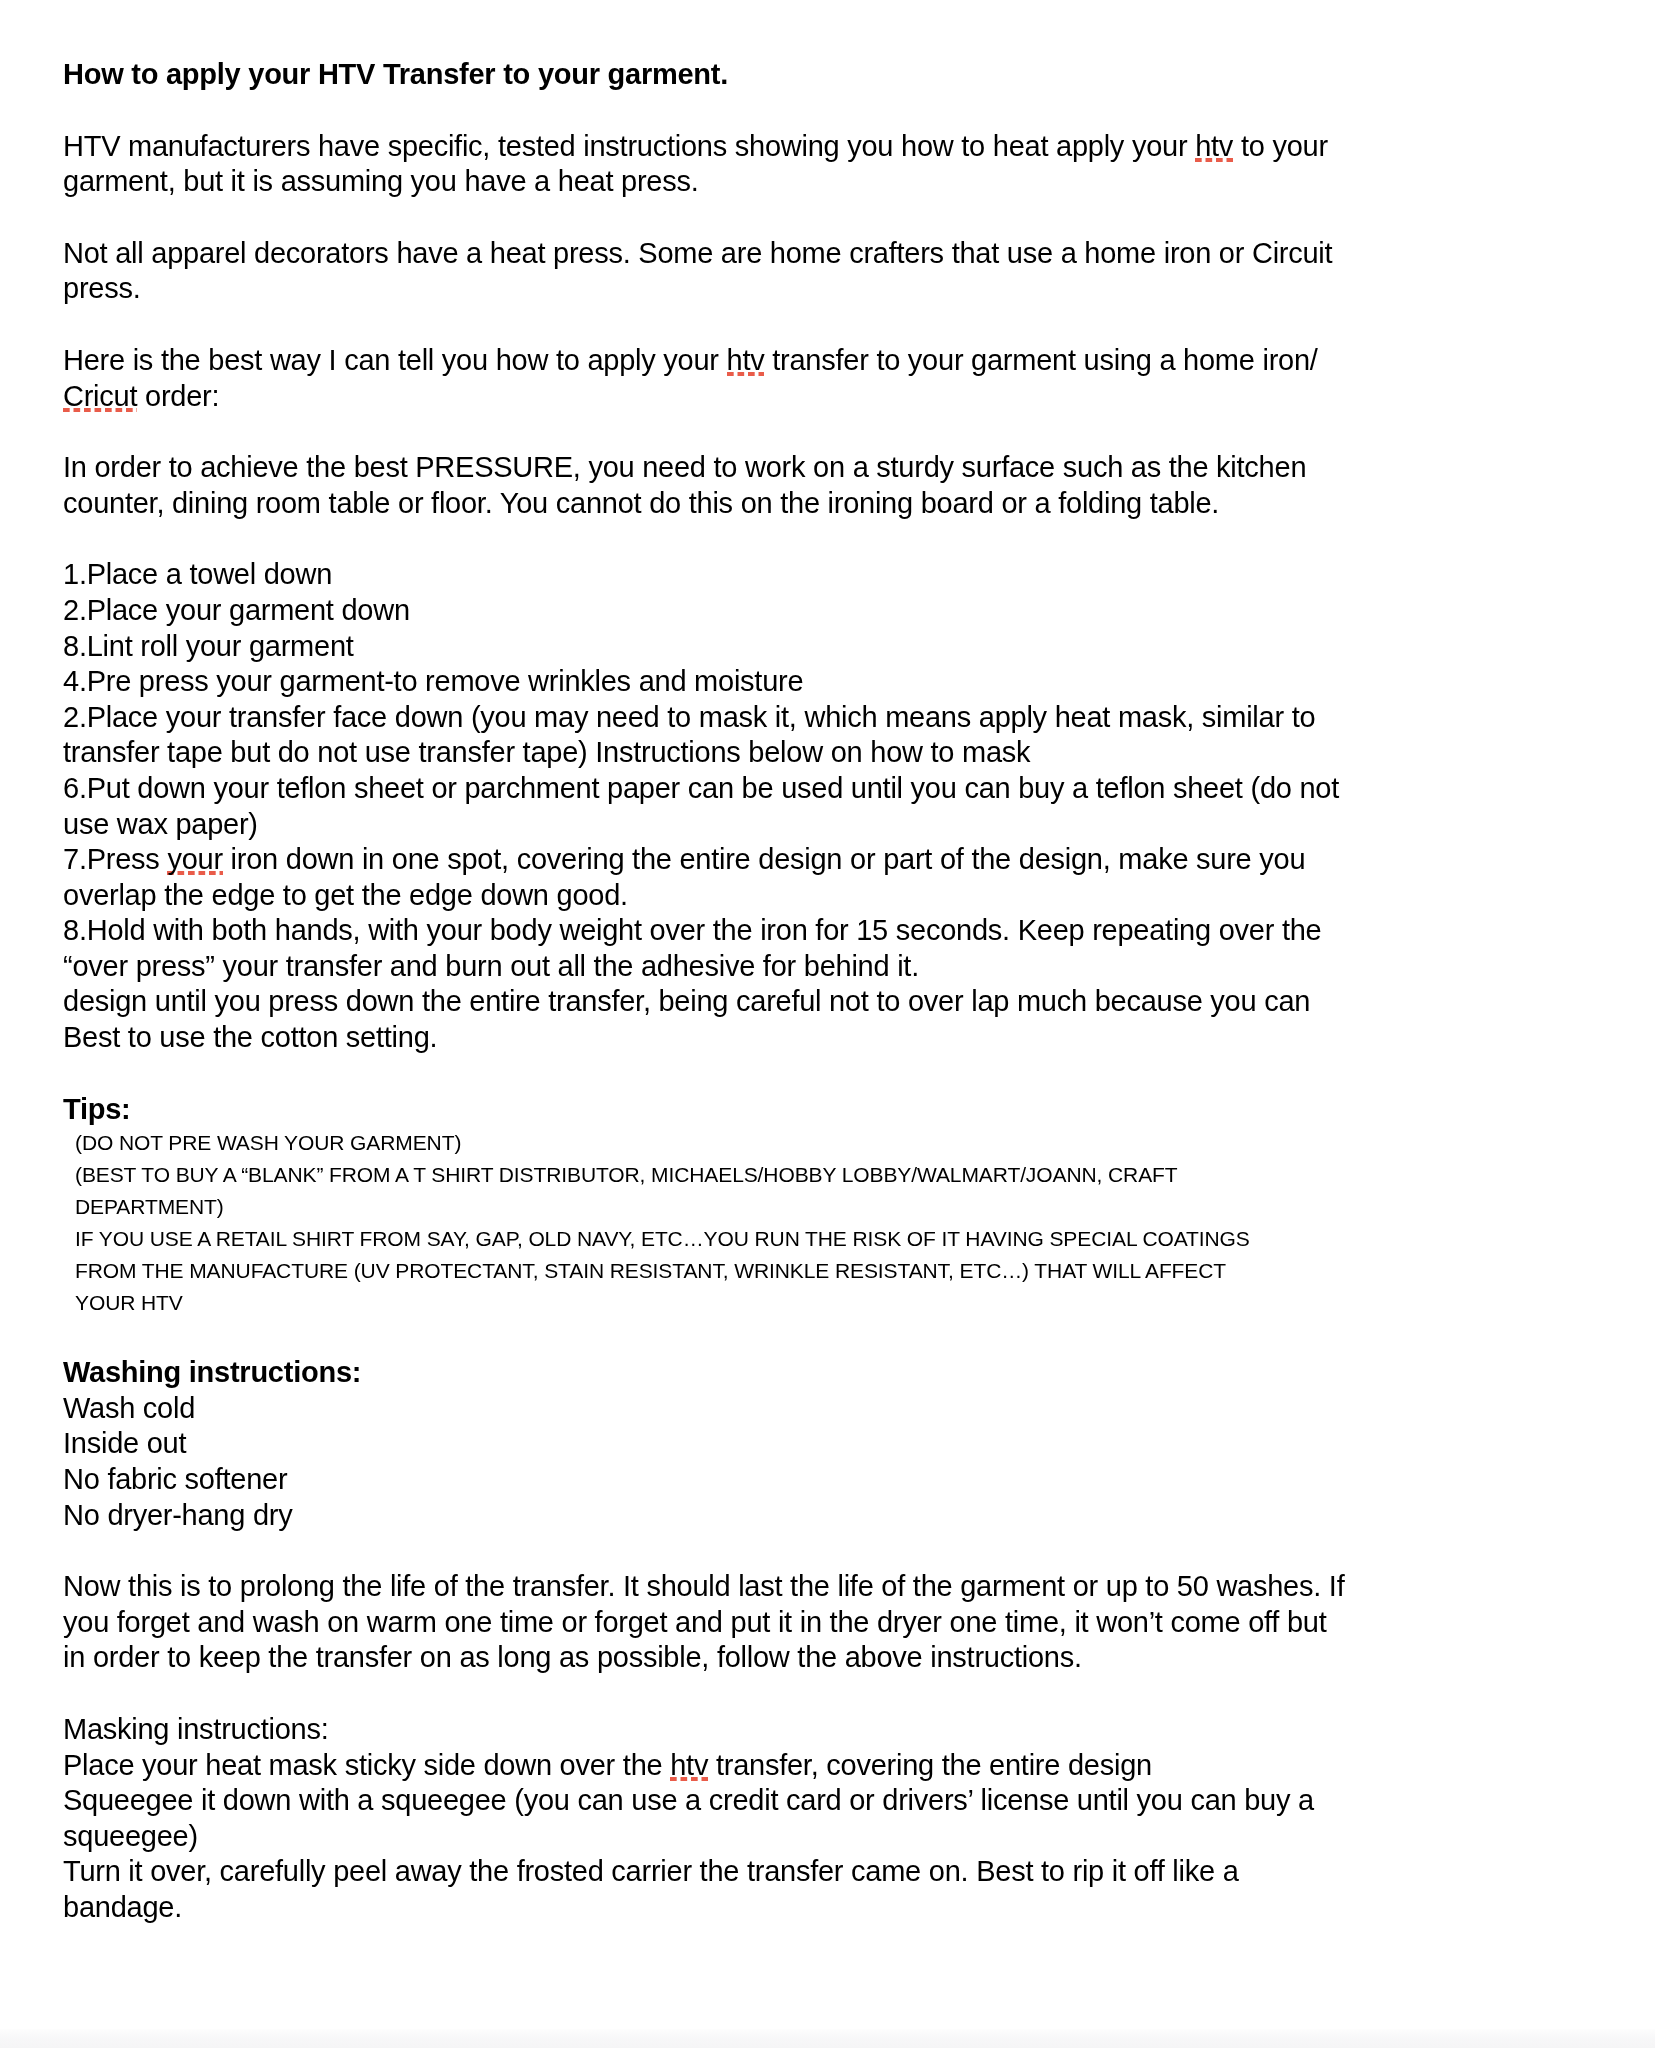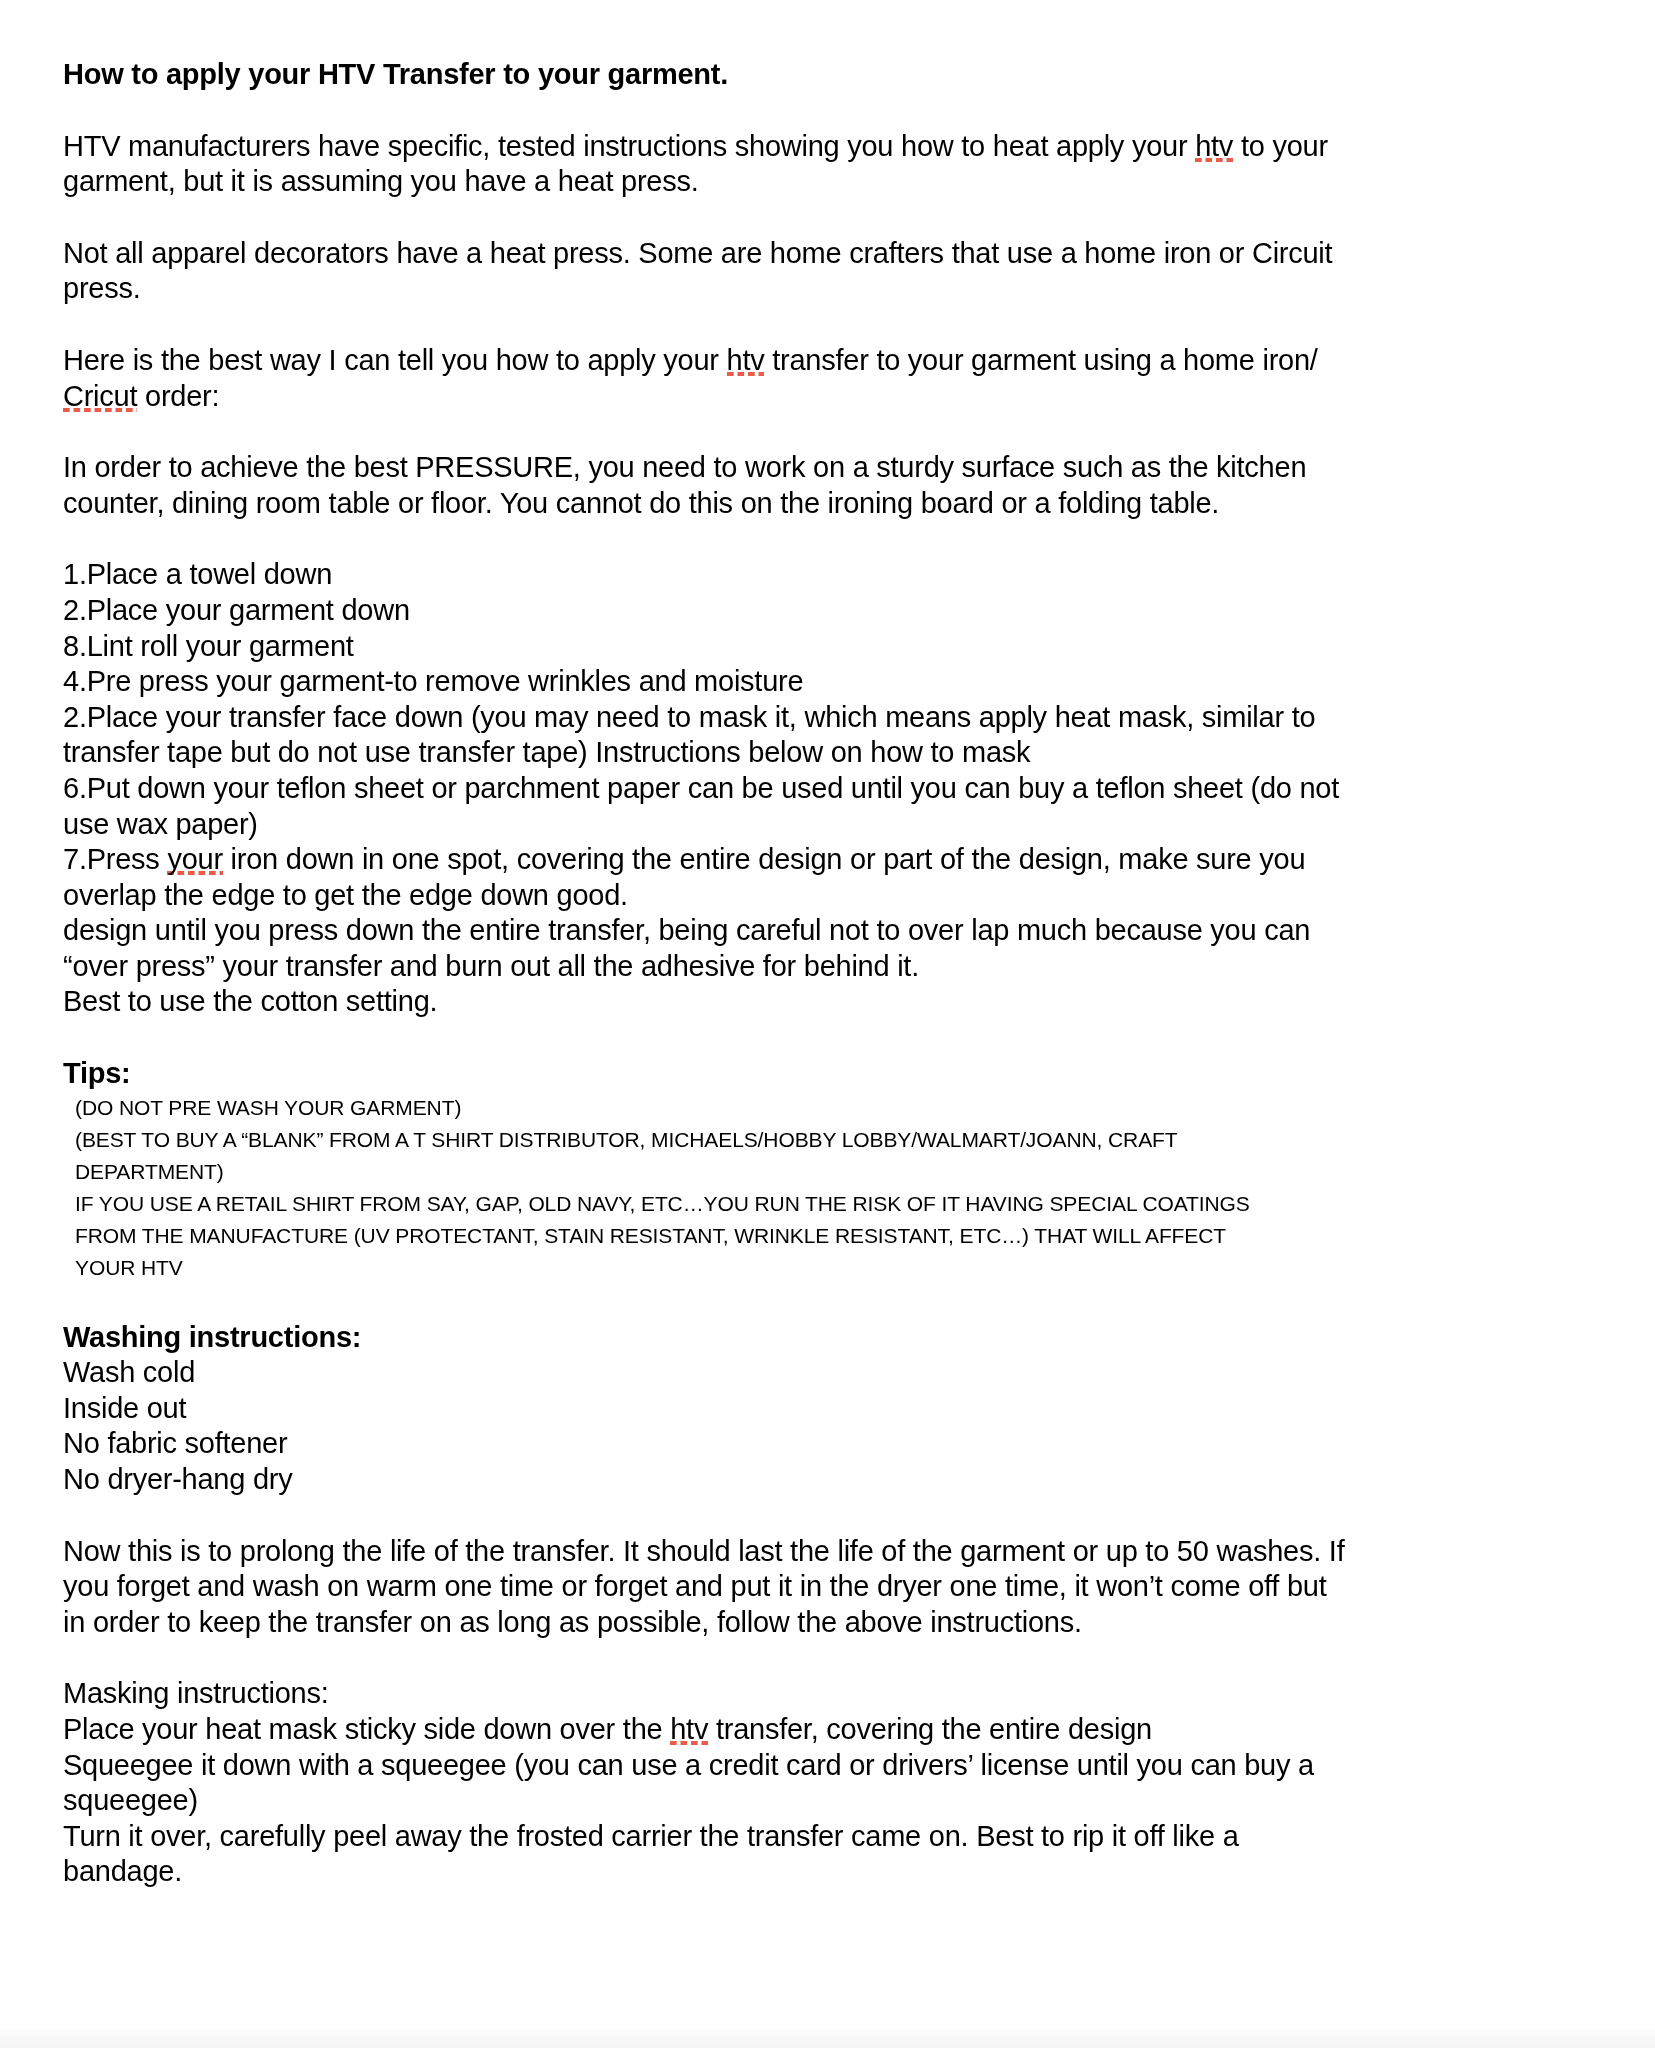--- a/index.html
+++ b/index.html
@@ -90,22 +90,23 @@
         <div class="line"><span class="run">1.Place a towel down</span></div>
         <div class="line"><span class="run">2.Place your garment down</span></div>
         <div class="line"><span class="run">8.Lint roll your garment</span></div>
         <div class="line"><span class="run">4.Pre press your garment-to remove wrinkles and moisture</span></div>
         <div class="line"><span class="run">2.Place your transfer face down (you may need to mask it, which means apply heat mask, similar to</span></div>
         <div class="line"><span class="run">transfer tape but do not use transfer tape) Instructions below on how to mask</span></div>
         <div class="line"><span class="run">6.Put down your teflon sheet or parchment paper can be used until you can buy a teflon sheet (do not</span></div>
         <div class="line"><span class="run">use wax paper)</span></div>
         <div class="line"><span class="run">7.Press </span><span class="run misspelled">your</span><span class="run"> iron down in one spot, covering the entire design or part of the design, make sure you</span></div>
         <div class="line"><span class="run">overlap the edge to get the edge down good.</span></div>
+        <div class="line"><span class="run">8.Hold with both hands, with your body weight over the iron for 15 seconds. Keep repeating over the</span></div>
+        <div class="line"><span class="run">“over press” your transfer and burn out all the adhesive for behind it.</span></div>
         <div class="line"><span class="run">design until you press down the entire transfer, being careful not to over lap much because you can</span></div>
-        <div class="line"><span class="run">“over press” your transfer and burn out all the adhesive for behind it.</span></div>
         <div class="line"><span class="run">Best to use the cotton setting.</span></div>
       </div>
       <div class="block caps-block">
         <div class="heading bold">Tips:</div>
         <div class="line"><span class="run">(DO NOT PRE WASH YOUR GARMENT)</span></div>
         <div class="line"><span class="run">(BEST TO BUY A “BLANK” FROM A T SHIRT DISTRIBUTOR, MICHAELS/HOBBY LOBBY/WALMART/JOANN, CRAFT</span></div>
         <div class="line"><span class="run">DEPARTMENT)</span></div>
         <div class="line"><span class="run">IF YOU USE A RETAIL SHIRT FROM SAY, GAP, OLD NAVY, ETC…YOU RUN THE RISK OF IT HAVING SPECIAL COATINGS</span></div>
         <div class="line"><span class="run">FROM THE MANUFACTURE (UV PROTECTANT, STAIN RESISTANT, WRINKLE RESISTANT, ETC…) THAT WILL AFFECT</span></div>
         <div class="line"><span class="run">YOUR HTV</span></div>

